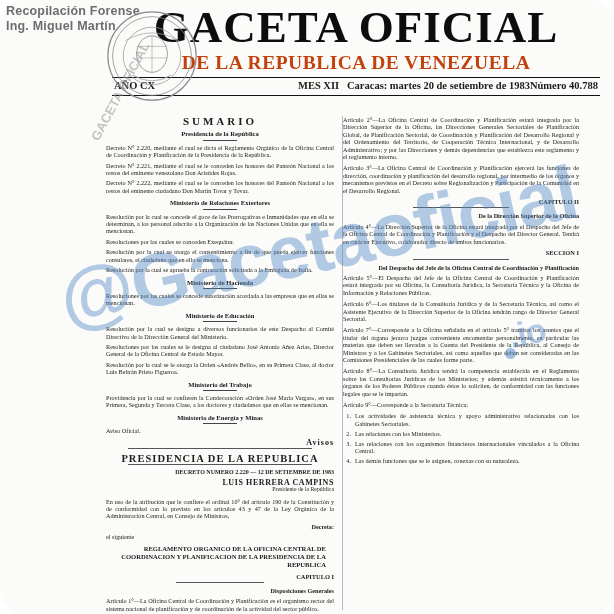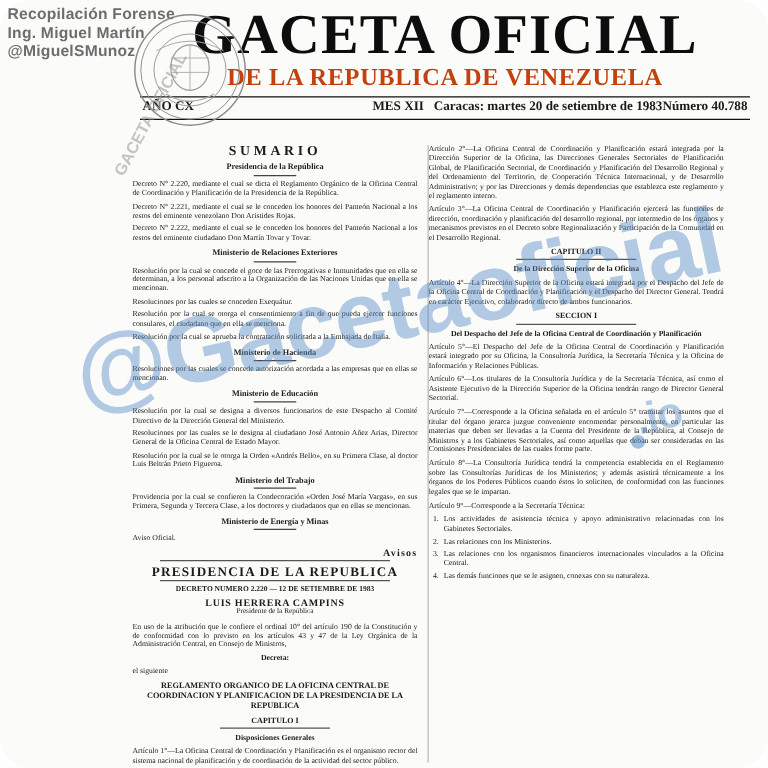--- a/index.html
+++ b/index.html
@@ -86,21 +86,21 @@
     margin:2px 0 5px 0;
   }
   .sec-head{
     text-align:center;font-weight:bold;font-size:6.6px;
     margin:5px 0 2px 0;
   }
   .sec-rule{
     width:34px;height:1px;background:#444;margin:1px auto 3px auto;
   }
   .entry{margin-bottom:3px;}
-  .center{text-align:center;}
+  .center{text-align:right;}
   .bold{font-weight:bold;}
   .avisos{
     text-align:right;font-weight:bold;font-size:8px;letter-spacing:1px;margin:4px 0 2px 0;
   }
   .presid{
     text-align:center;font-weight:bold;font-size:10.5px;letter-spacing:1px;margin:6px 0 1px 0;
   }
   .hr-wide{height:1px;background:#555;margin:2px 22px 4px 22px;}
   .hr-short{height:1px;background:#555;margin:2px 70px 4px 70px;}
   .p{margin:0 0 3px 0;}
@@ -144,21 +144,20 @@
   }
 </style>
 </head>
 <body>
 
 <div class="page">
 
   <div class="credit">
     <div>Recopilación Forense</div>
     <div>Ing. Miguel Martín</div>
-    <div>@MiguelSMunoz</div>
   </div>
 
   <svg class="seal" viewBox="0 0 100 100">
     <circle cx="50" cy="50" r="46" fill="none" stroke="#8a8a8a" stroke-width="1.2"></circle>
     <circle cx="50" cy="50" r="41" fill="none" stroke="#8a8a8a" stroke-width="0.8"></circle>
     <circle cx="50" cy="50" r="30" fill="none" stroke="#9a9a9a" stroke-width="0.8"></circle>
     <ellipse cx="50" cy="48" rx="16" ry="19" fill="none" stroke="#9a9a9a" stroke-width="1"></ellipse>
     <path d="M34 40 H66 M34 52 H66" stroke="#b0b0b0" stroke-width="0.8"></path>
     <path d="M50 29 L50 67" stroke="#b0b0b0" stroke-width="0.8"></path>
     <path d="M30 70 Q50 82 70 70" fill="none" stroke="#a8a8a8" stroke-width="1"></path>

